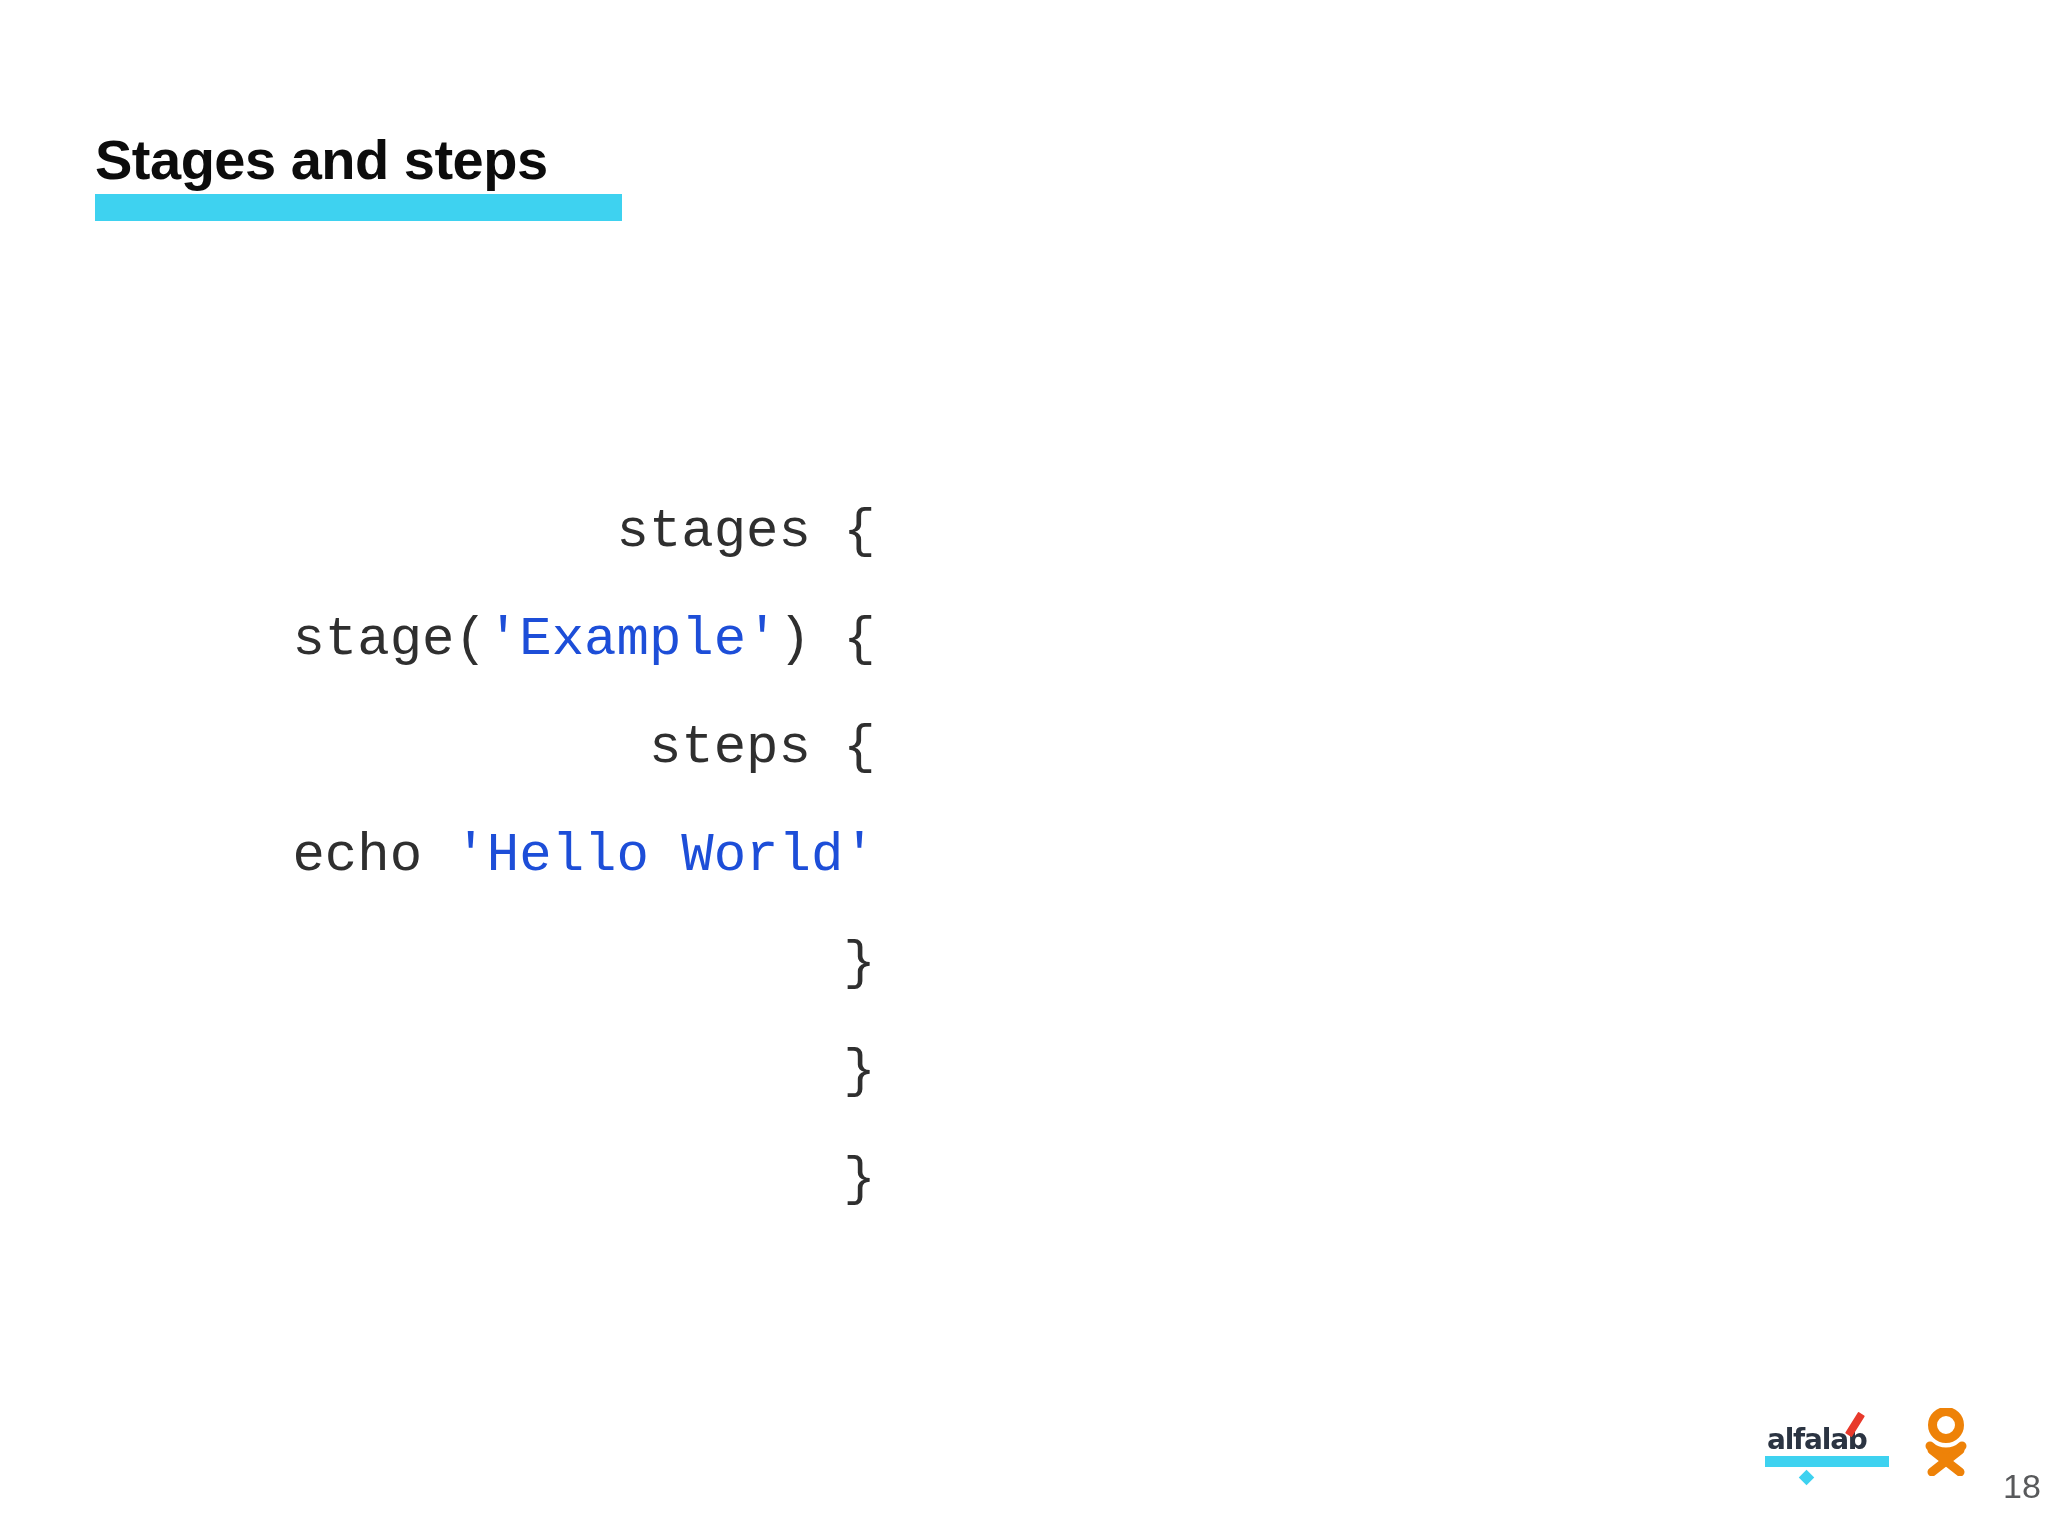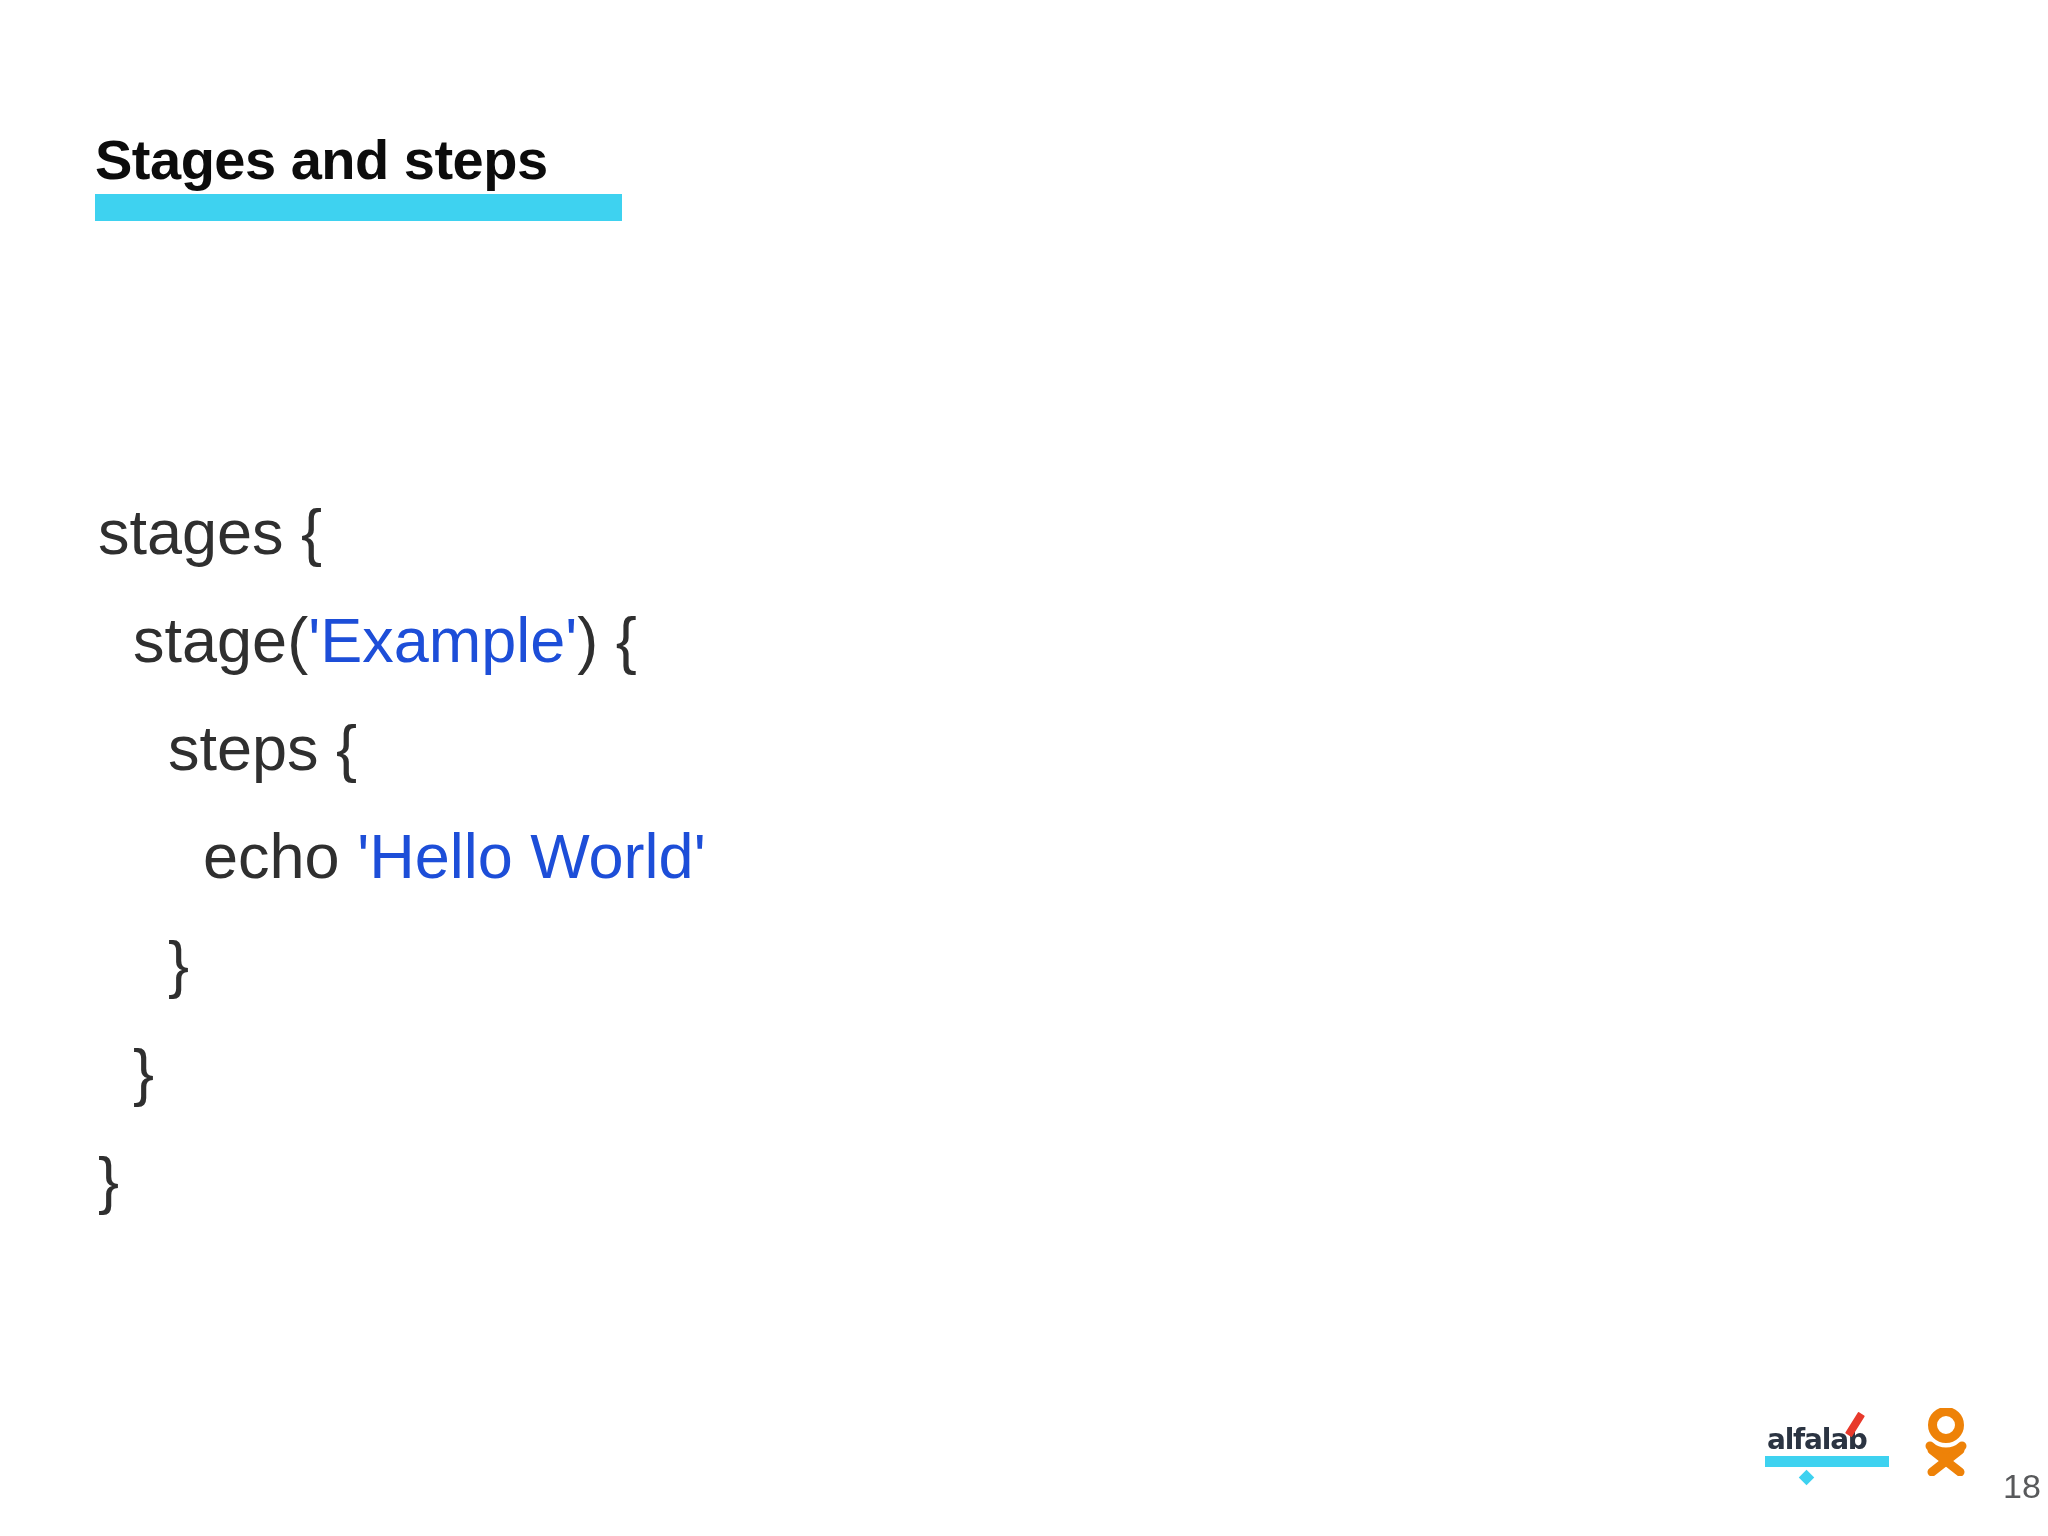--- a/index.html
+++ b/index.html
@@ -12,20 +12,21 @@
     height: 1536px;
     overflow: hidden;
     font-family: "Liberation Sans", sans-serif;
     position: relative;
   }
 
   .slide {
     position: absolute;
     inset: 0;
     background: #ffffff;
+    text-align: right;
   }
 
   
   .title-block {
     position: absolute;
     left: 95px;
     top: 112px;
     height: 96px;
   }
   .title-highlight {
@@ -47,22 +48,22 @@
     color: #0c0c0c;
     letter-spacing: -0.5px;
     white-space: nowrap;
   }
 
   
   .code-block {
     position: absolute;
     left: 98px;
     top: 478px;
-    font-family: Liberation Sans, sans-serif;
-    font-size: 63px;
+    font-family: Liberation Mono, monospace;
+    font-size: 54px;
     line-height: 108px;
     color: #2f2f2f;
     white-space: pre;
   }
   .code-line {
     white-space: pre;
     height: 108px;
   }
   .tok-str {
     color: #1d4ed8;

